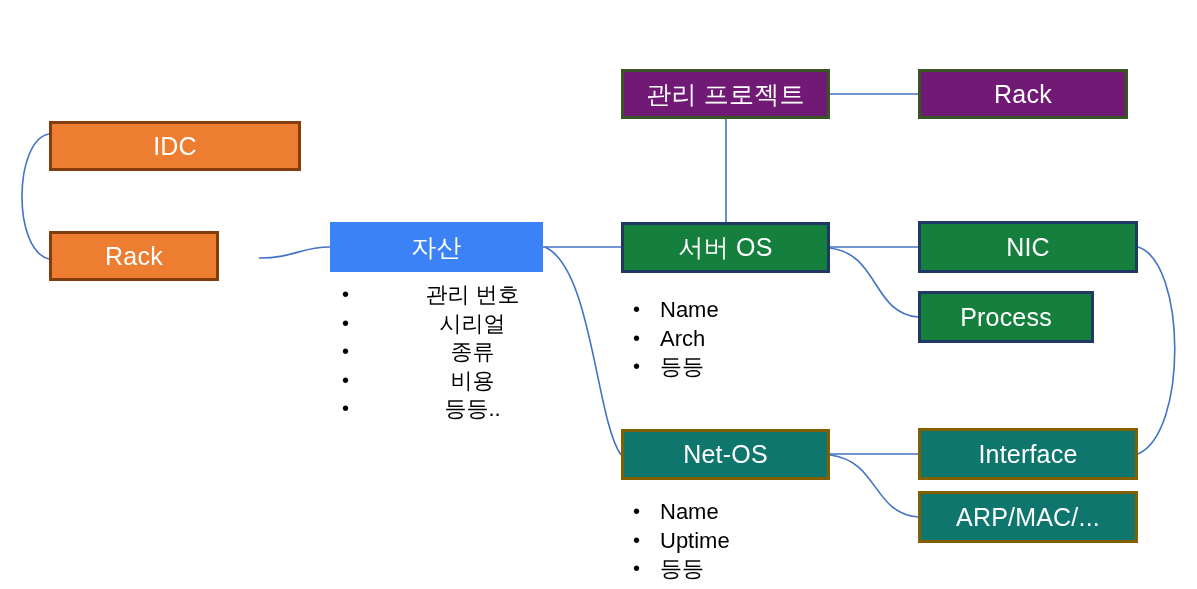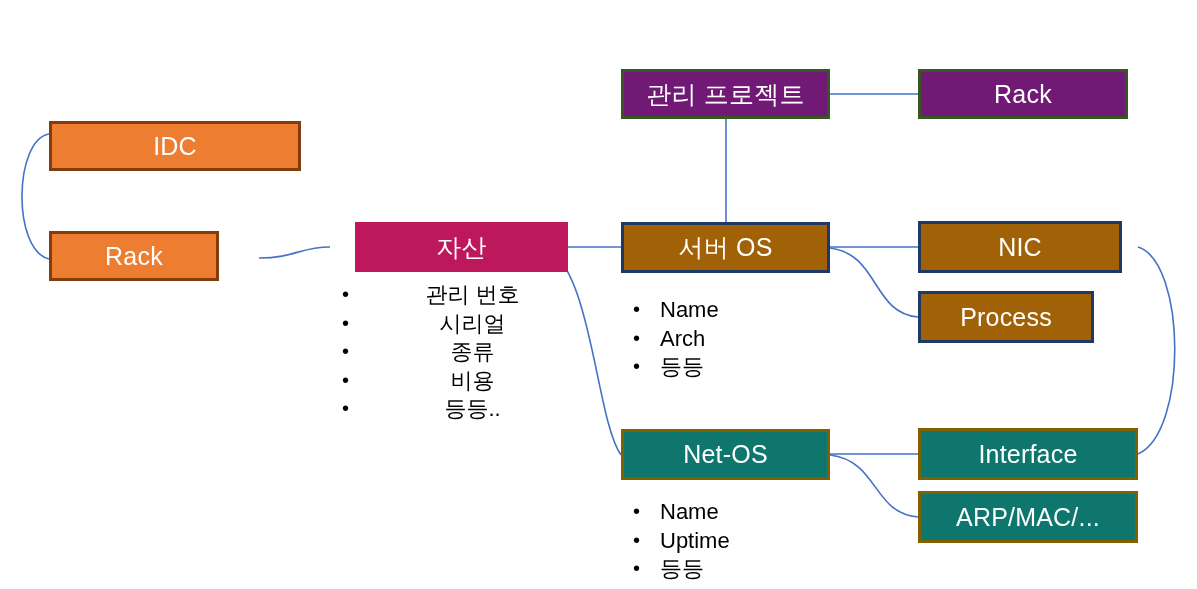--- a/index.html
+++ b/index.html
@@ -33,23 +33,23 @@
     justify-content: center;
     color: #ffffff;
     font-size: 25px;
     line-height: 1;
     letter-spacing: 0.2px;
     white-space: nowrap;
     z-index: 2;
   }
   .node.orange  { background: #ED7D31; border: 3px solid #843C0C; }
   .node.green   { background: #701a75; border: 3px solid #375623; }
-  .node.blue    { background: #a16207; border: 3px solid #1F3864; }
+  .node.blue    { background: #15803d; border: 3px solid #1F3864; }
   .node.amber   { background: #0f766e; border: 3px solid #806000; }
-  .node.black   { background: #be185d; border: 0 solid #000000; margin-left: 25px; }
+  .node.black   { background: #3b82f6; border: 0 solid #000000; }
 
   .attrs {
     position: absolute;
     z-index: 2;
     color: #000000;
     font-size: 22px;
     line-height: 28.5px;
   }
   .attrs ul {
     list-style: none;
@@ -137,21 +137,21 @@
   </div>
 
   <div class="attrs" style="left:627px; top:296px; width:220px;">
     <ul>
       <li>Name</li>
       <li>Arch</li>
       <li>등등</li>
     </ul>
   </div>
 
-  <div class="node blue" style="left:918px; top:221px; width:204px; height:52px;">
+  <div class="node blue" style="left:918px; top:221px; width:220px; height:52px;">
     <span>NIC</span>
   </div>
 
   <div class="node blue" style="left:918px; top:291px; width:176px; height:52px;">
     <span>Process</span>
   </div>
 
   <div class="node amber" style="left:621px; top:429px; width:209px; height:51px;">
     <span>Net-OS</span>
   </div>

